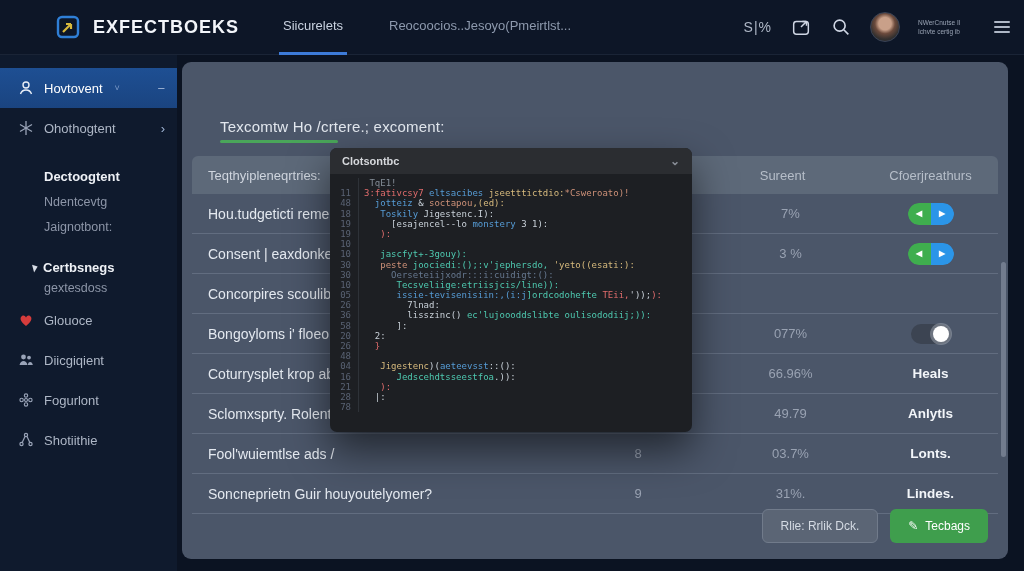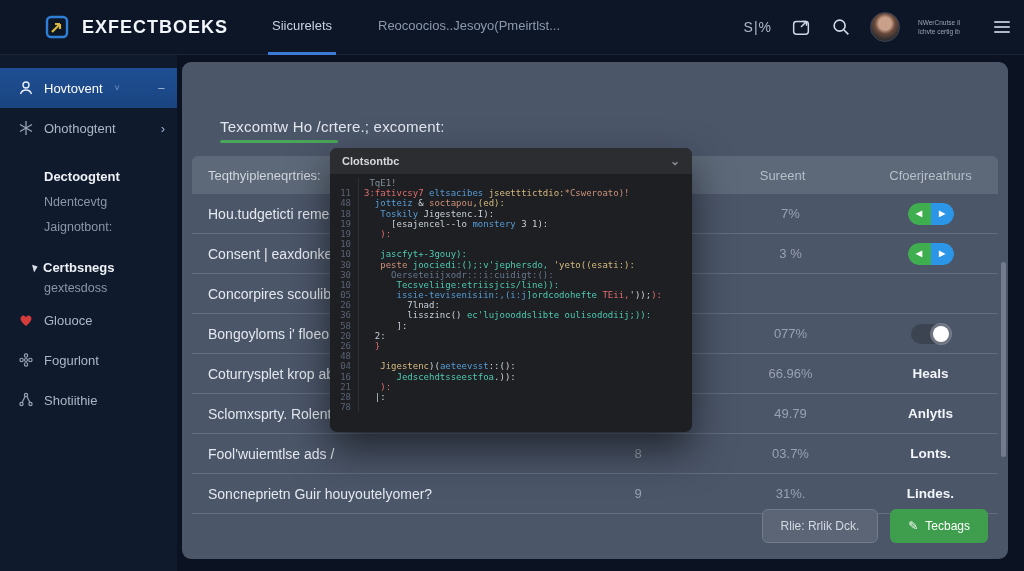--- a/index.html
+++ b/index.html
@@ -1,21 +1,21 @@
 <!DOCTYPE html>
 <html style="--accent-blue: #3d7bd9; --accent-green: #4aa65a; --toggle-green: #3fae4e; --toggle-blue: #2b95e8; --heart-red: #d63c3c; --button-green: #3f9e4d;"><head>
 <meta charset="utf-8">
 <style>
   * { margin:0; padding:0; box-sizing:border-box; }
   html,body { width:1024px; height:571px; overflow:hidden; background:#0a1120;
               font-family:"Liberation Sans", sans-serif; }
 
   
   .topbar { height:55px; background:#0d1627; display:flex; align-items:center;
-            padding-left:44px; padding-right:14px; position:relative; z-index:20;
+            padding-left:55px; padding-right:14px; position:relative; z-index:20;
             border-bottom:1px solid #1a2436; }
   .brand { display:flex; align-items:center; gap:12px; }
   .brand-name { color:#f2f5fa; font-size:18px; font-weight:bold; letter-spacing:1px; }
   .topnav { display:flex; margin-left:40px; height:55px; }
   .topnav .nav-item { color:#8d99ad; font-size:13px; padding:0 4px; margin-right:38px;
             display:flex; align-items:center; height:55px; border-bottom:3px solid transparent; cursor:pointer; }
   .topnav .nav-item.active { color:#c9d2e0; border-bottom-color:var(--accent-blue); }
   .topbar-right { margin-left:auto; display:flex; align-items:center; gap:18px; }
   .glyph-stats { color:#aeb7c6; font-size:14px; letter-spacing:1px; }
   .tb-icon { width:22px; height:22px; display:inline-flex; }
@@ -191,20 +191,31 @@
       <div class="sb-item">
         <span class="sb-icon" style="color: rgb(214, 60, 60);">
           <svg viewBox="0 0 16 16">
             <path d="M8 14 C2 9.5 1.5 5.5 4 4 c1.7-1 3.3 0 4 1.5 C8.7 4 10.3 3 12 4 c2.5 1.5 2 5.5 -4 10z" fill="currentColor"></path>
           </svg>
         </span>
         <span>Glouoce</span>
       </div>
       <div class="sb-item">
         <span class="sb-icon">
+          <svg viewBox="0 0 16 16" fill="currentColor">
+            <circle cx="5.5" cy="5" r="2.4"></circle>
+            <circle cx="11" cy="5.6" r="1.9"></circle>
+            <path d="M1.5 13c.6-2.8 2.2-4 4-4s3.4 1.2 4 4z"></path>
+            <path d="M9.8 13c.3-1.8 1-3 2.4-3 1.3 0 2.2 1 2.6 3z"></path>
+          </svg>
+        </span>
+        <span>Diicgiqient</span>
+      </div>
+      <div class="sb-item">
+        <span class="sb-icon">
           <svg viewBox="0 0 16 16" fill="none" stroke="currentColor" stroke-width="1.1">
             <circle cx="8" cy="8" r="1.5"></circle>
             <circle cx="8" cy="3.6" r="1.7"></circle>
             <circle cx="12.4" cy="8" r="1.7"></circle>
             <circle cx="8" cy="12.4" r="1.7"></circle>
             <circle cx="3.6" cy="8" r="1.7"></circle>
           </svg>
         </span>
         <span>Fogurlont</span>
       </div>

